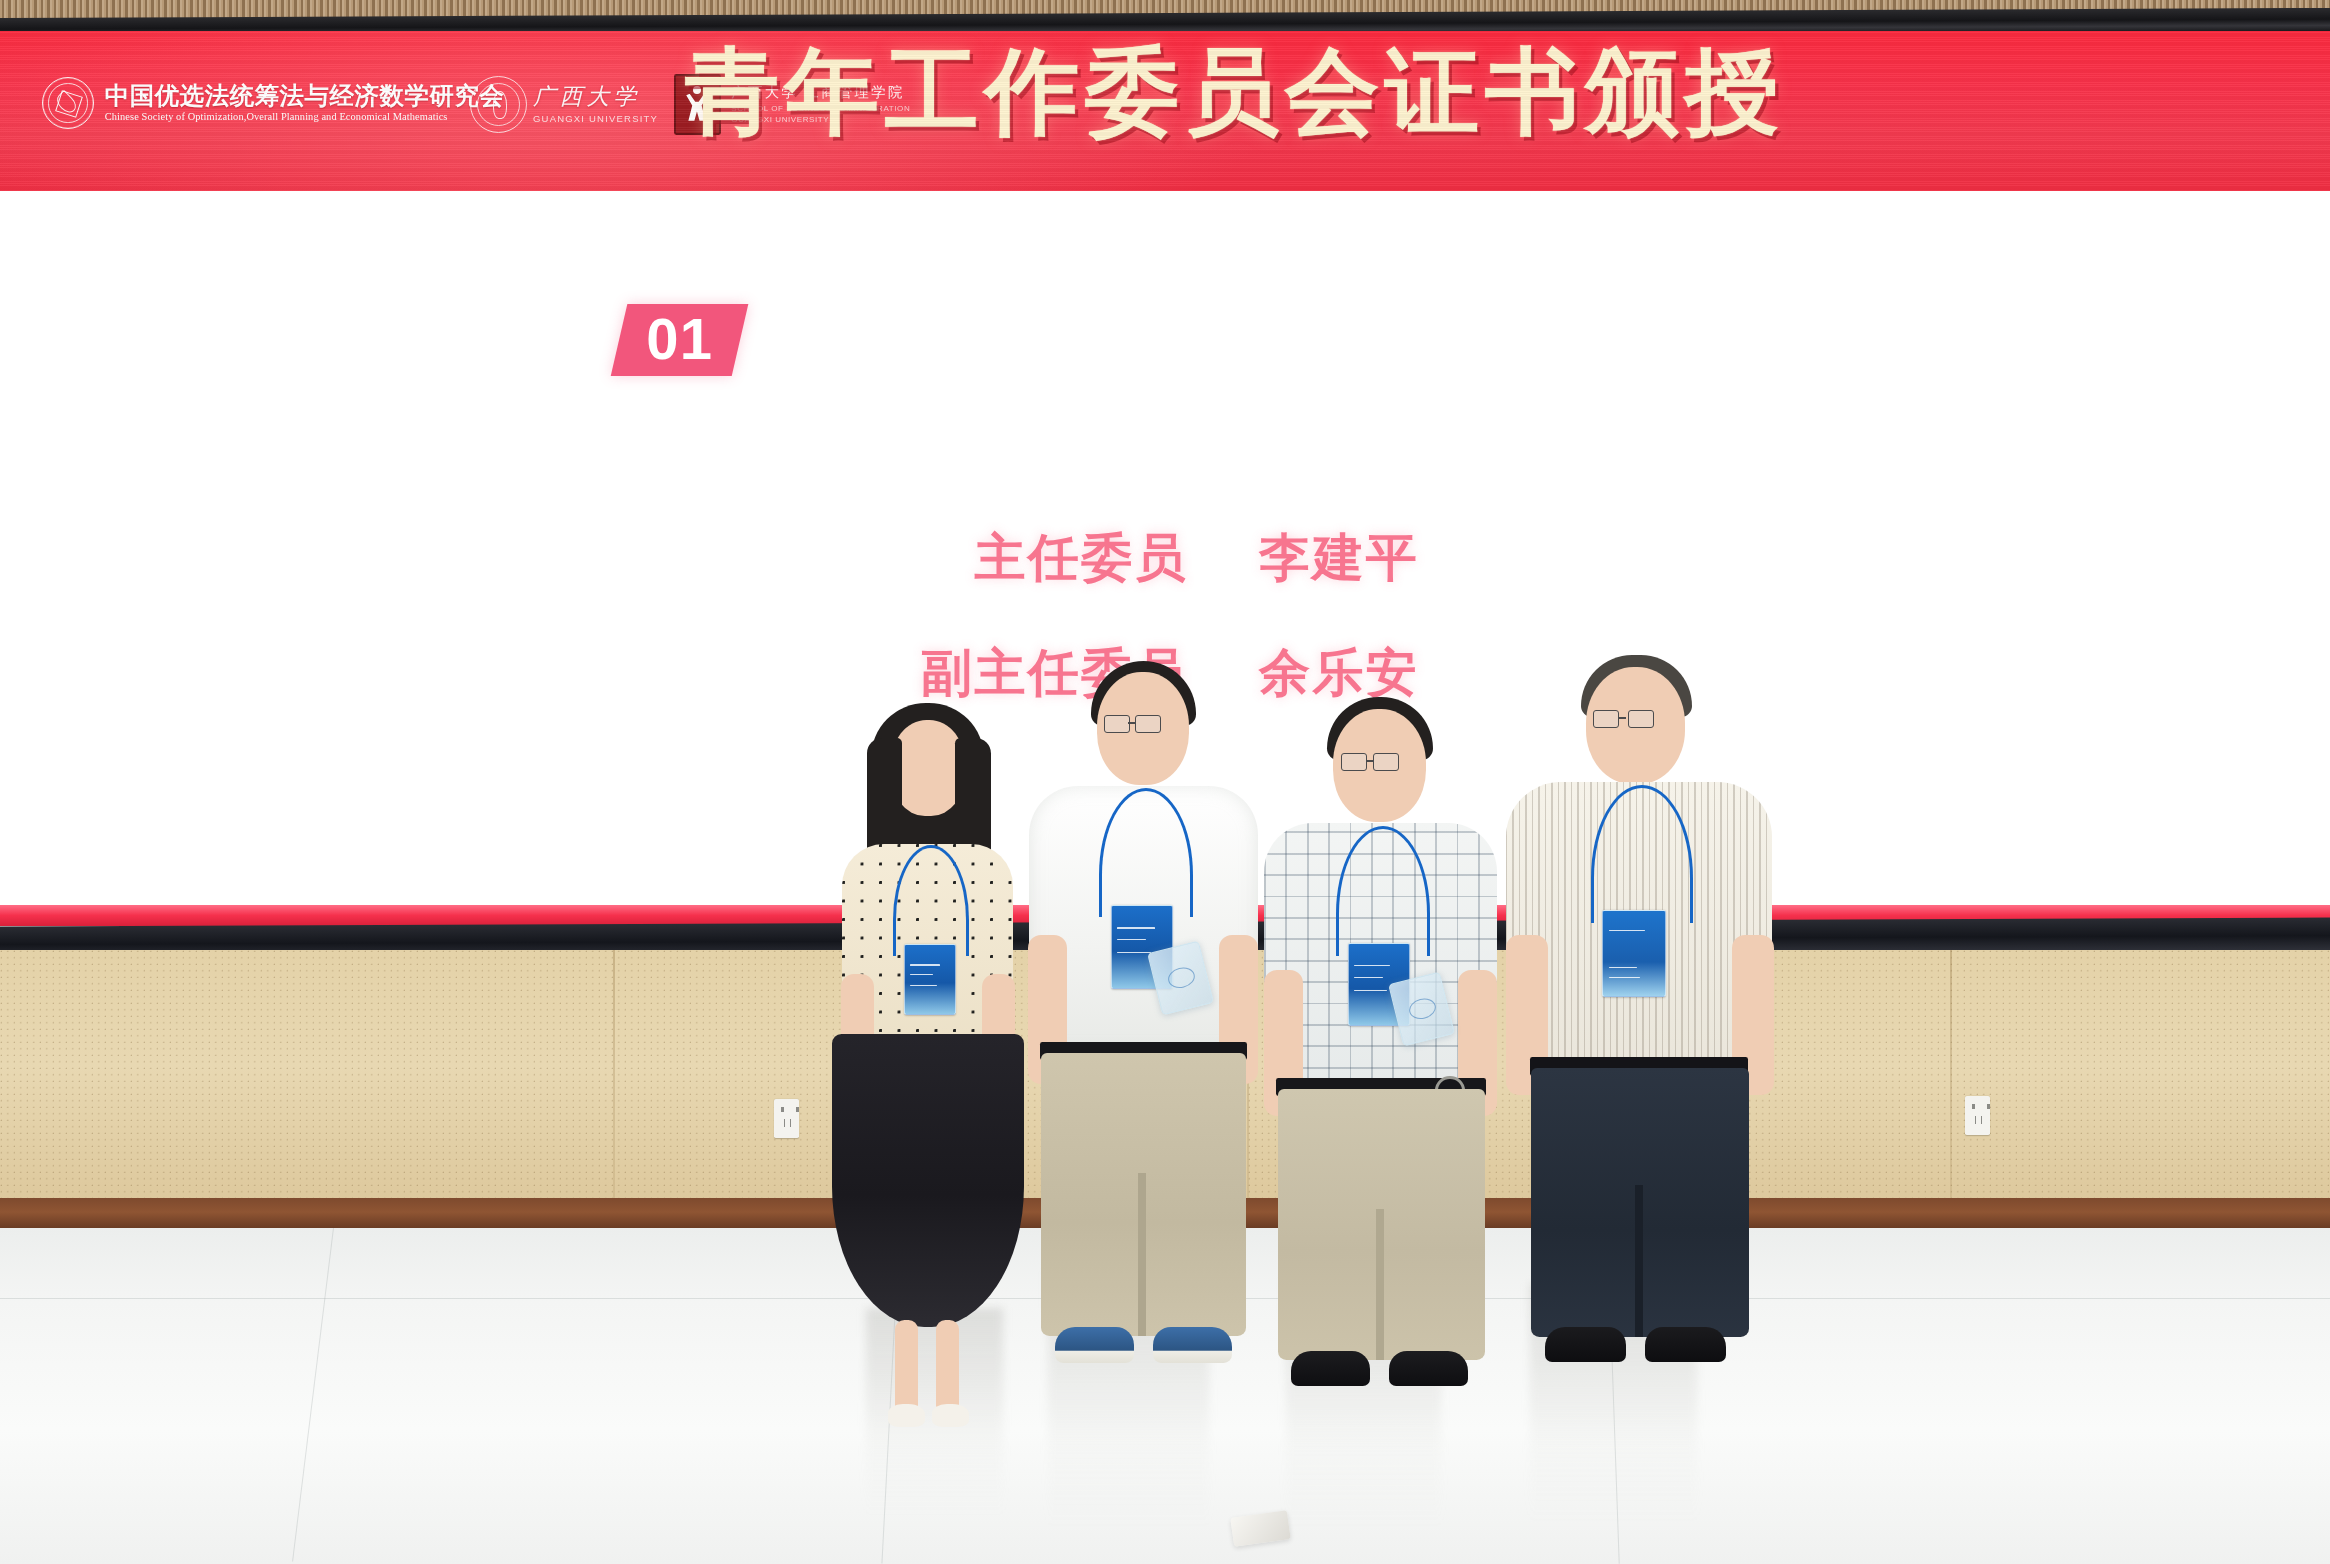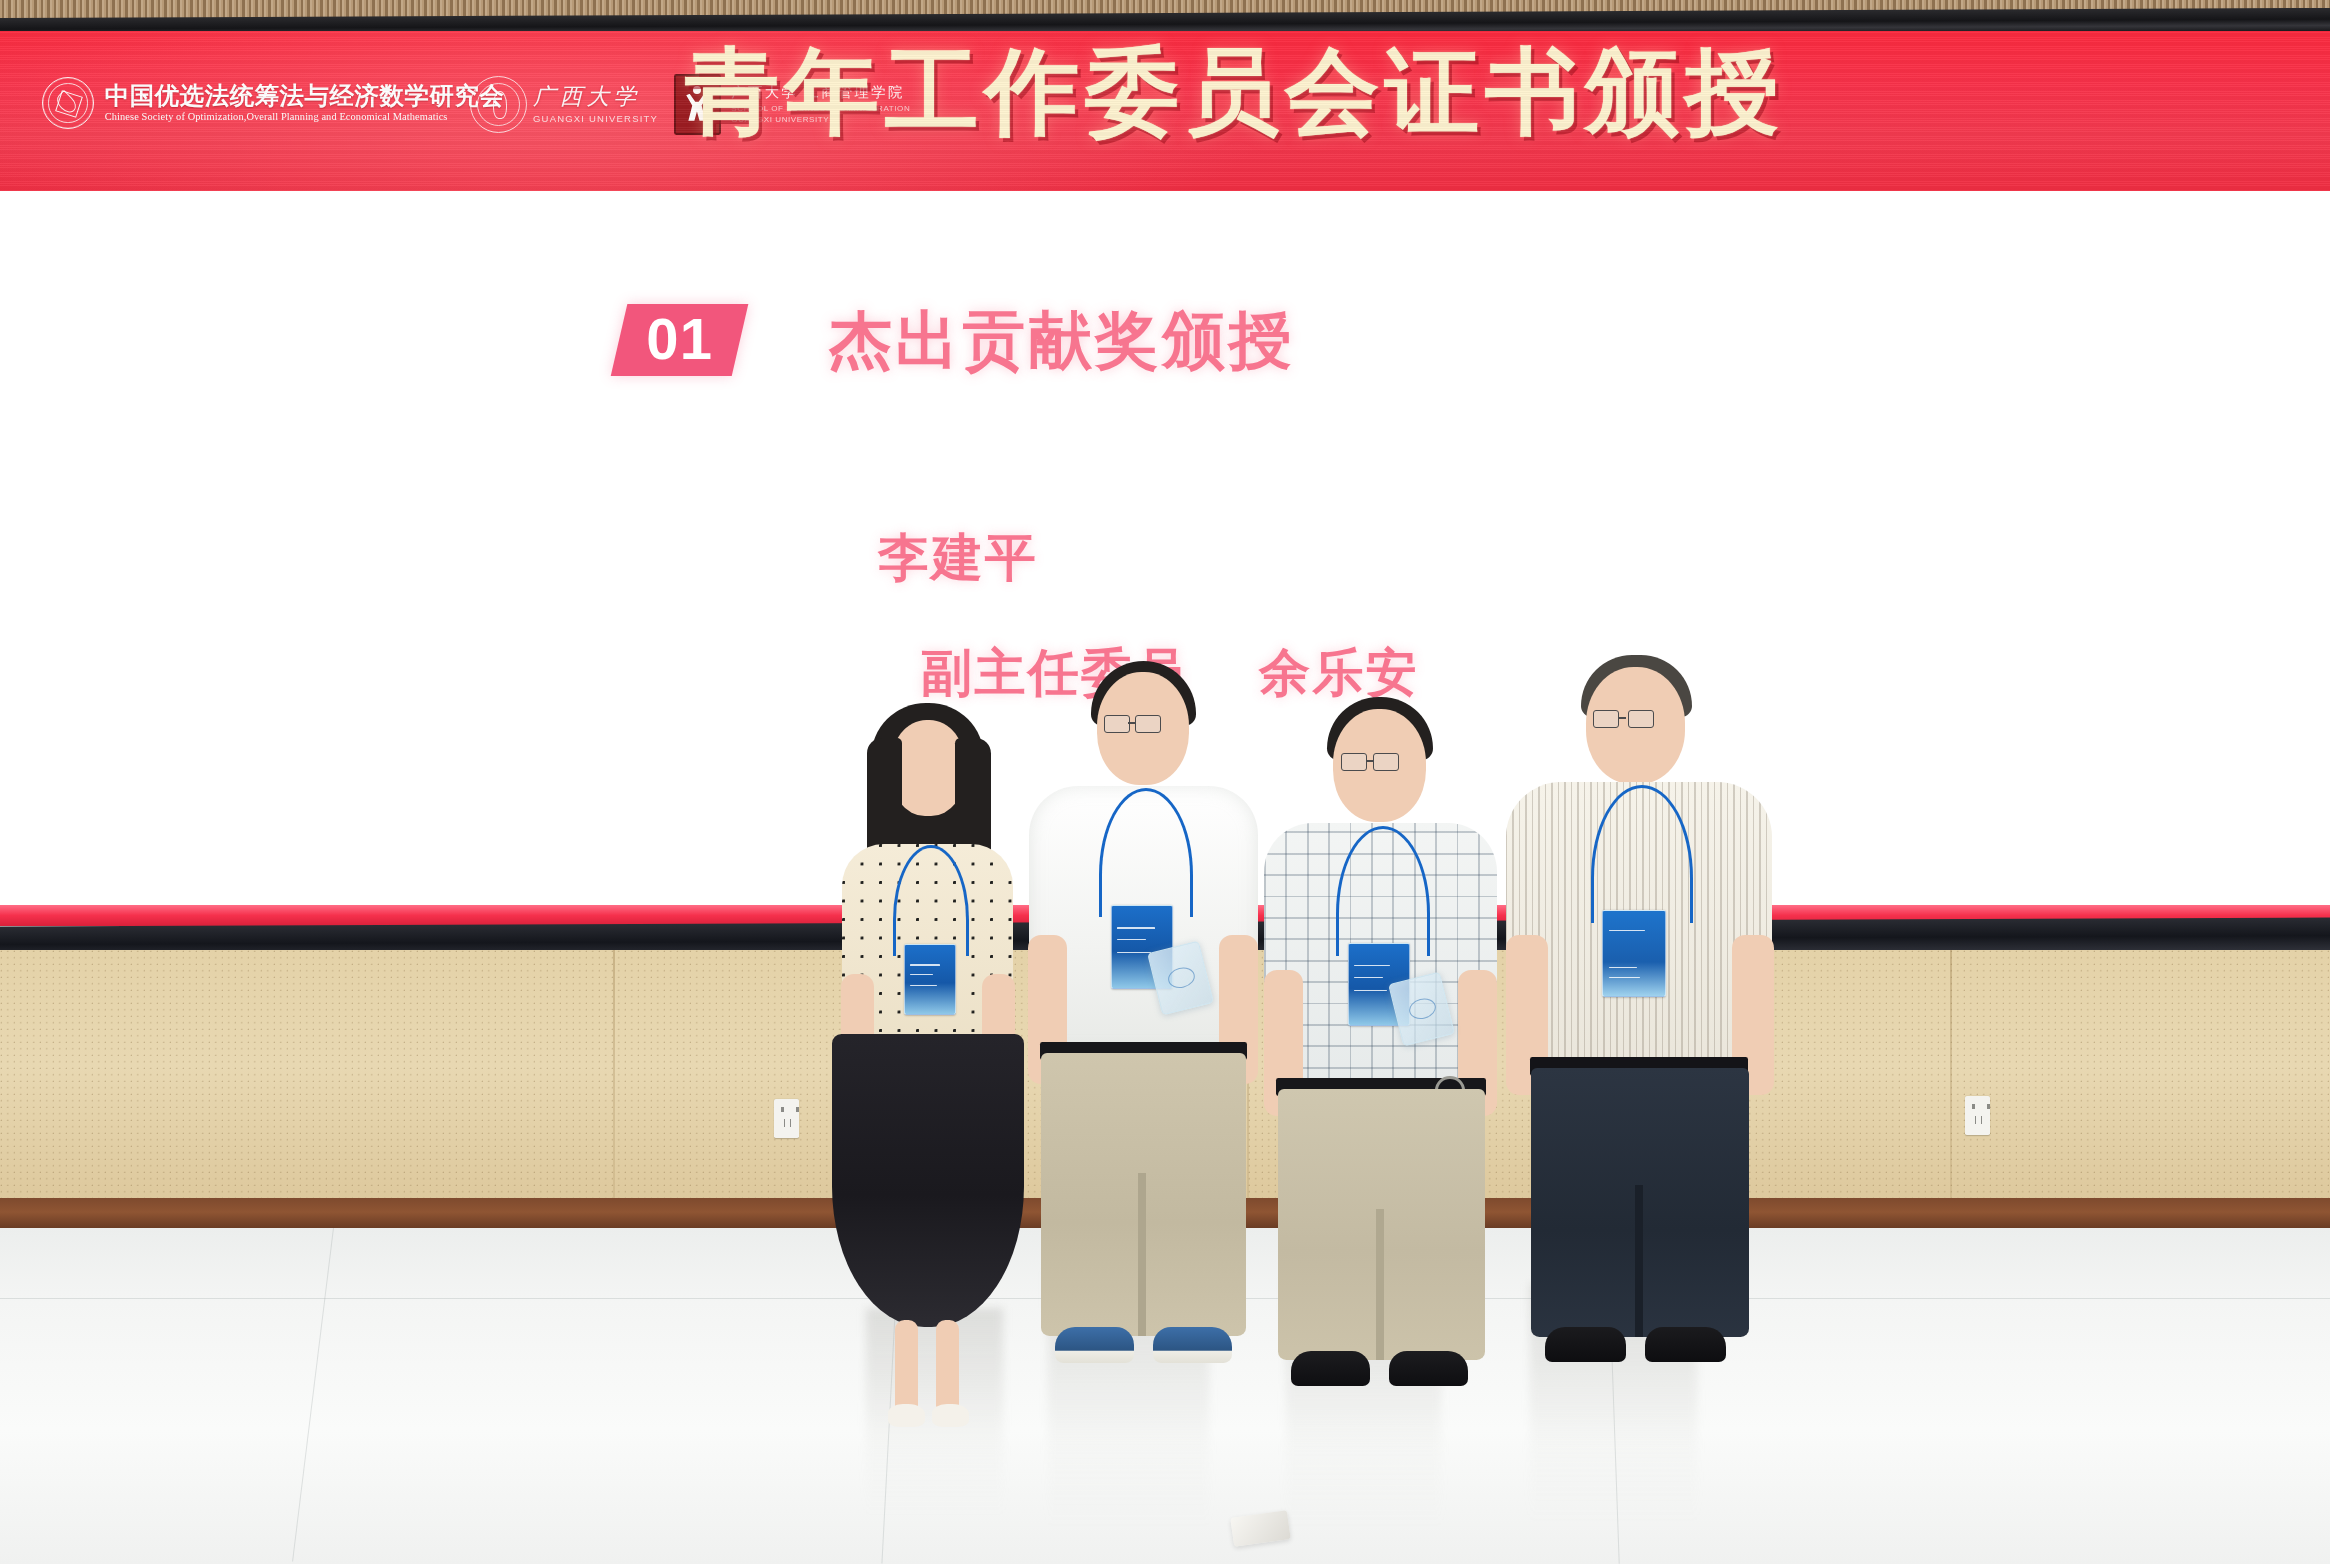--- a/index.html
+++ b/index.html
@@ -325,25 +325,25 @@
       </div>
 
       <div class="banner-title">青年工作委员会证书颁授</div>
     </div>
 
     <div class="slide-body">
       <div class="sec-row">
         <div class="sec-num">
           <span>01</span>
         </div>
-        <div class="sec-title">杰出贡献奖颁授</div>
       </div>
 
       <div class="people-list">
         <div class="prow">
+          <div class="prole">主任委员</div>
           <div class="pname">李建平</div>
         </div>
         <div class="prow">
           <div class="prole">副主任委员</div>
           <div class="pname">余乐安</div>
         </div>
       </div>
     </div>
   </div>
 

